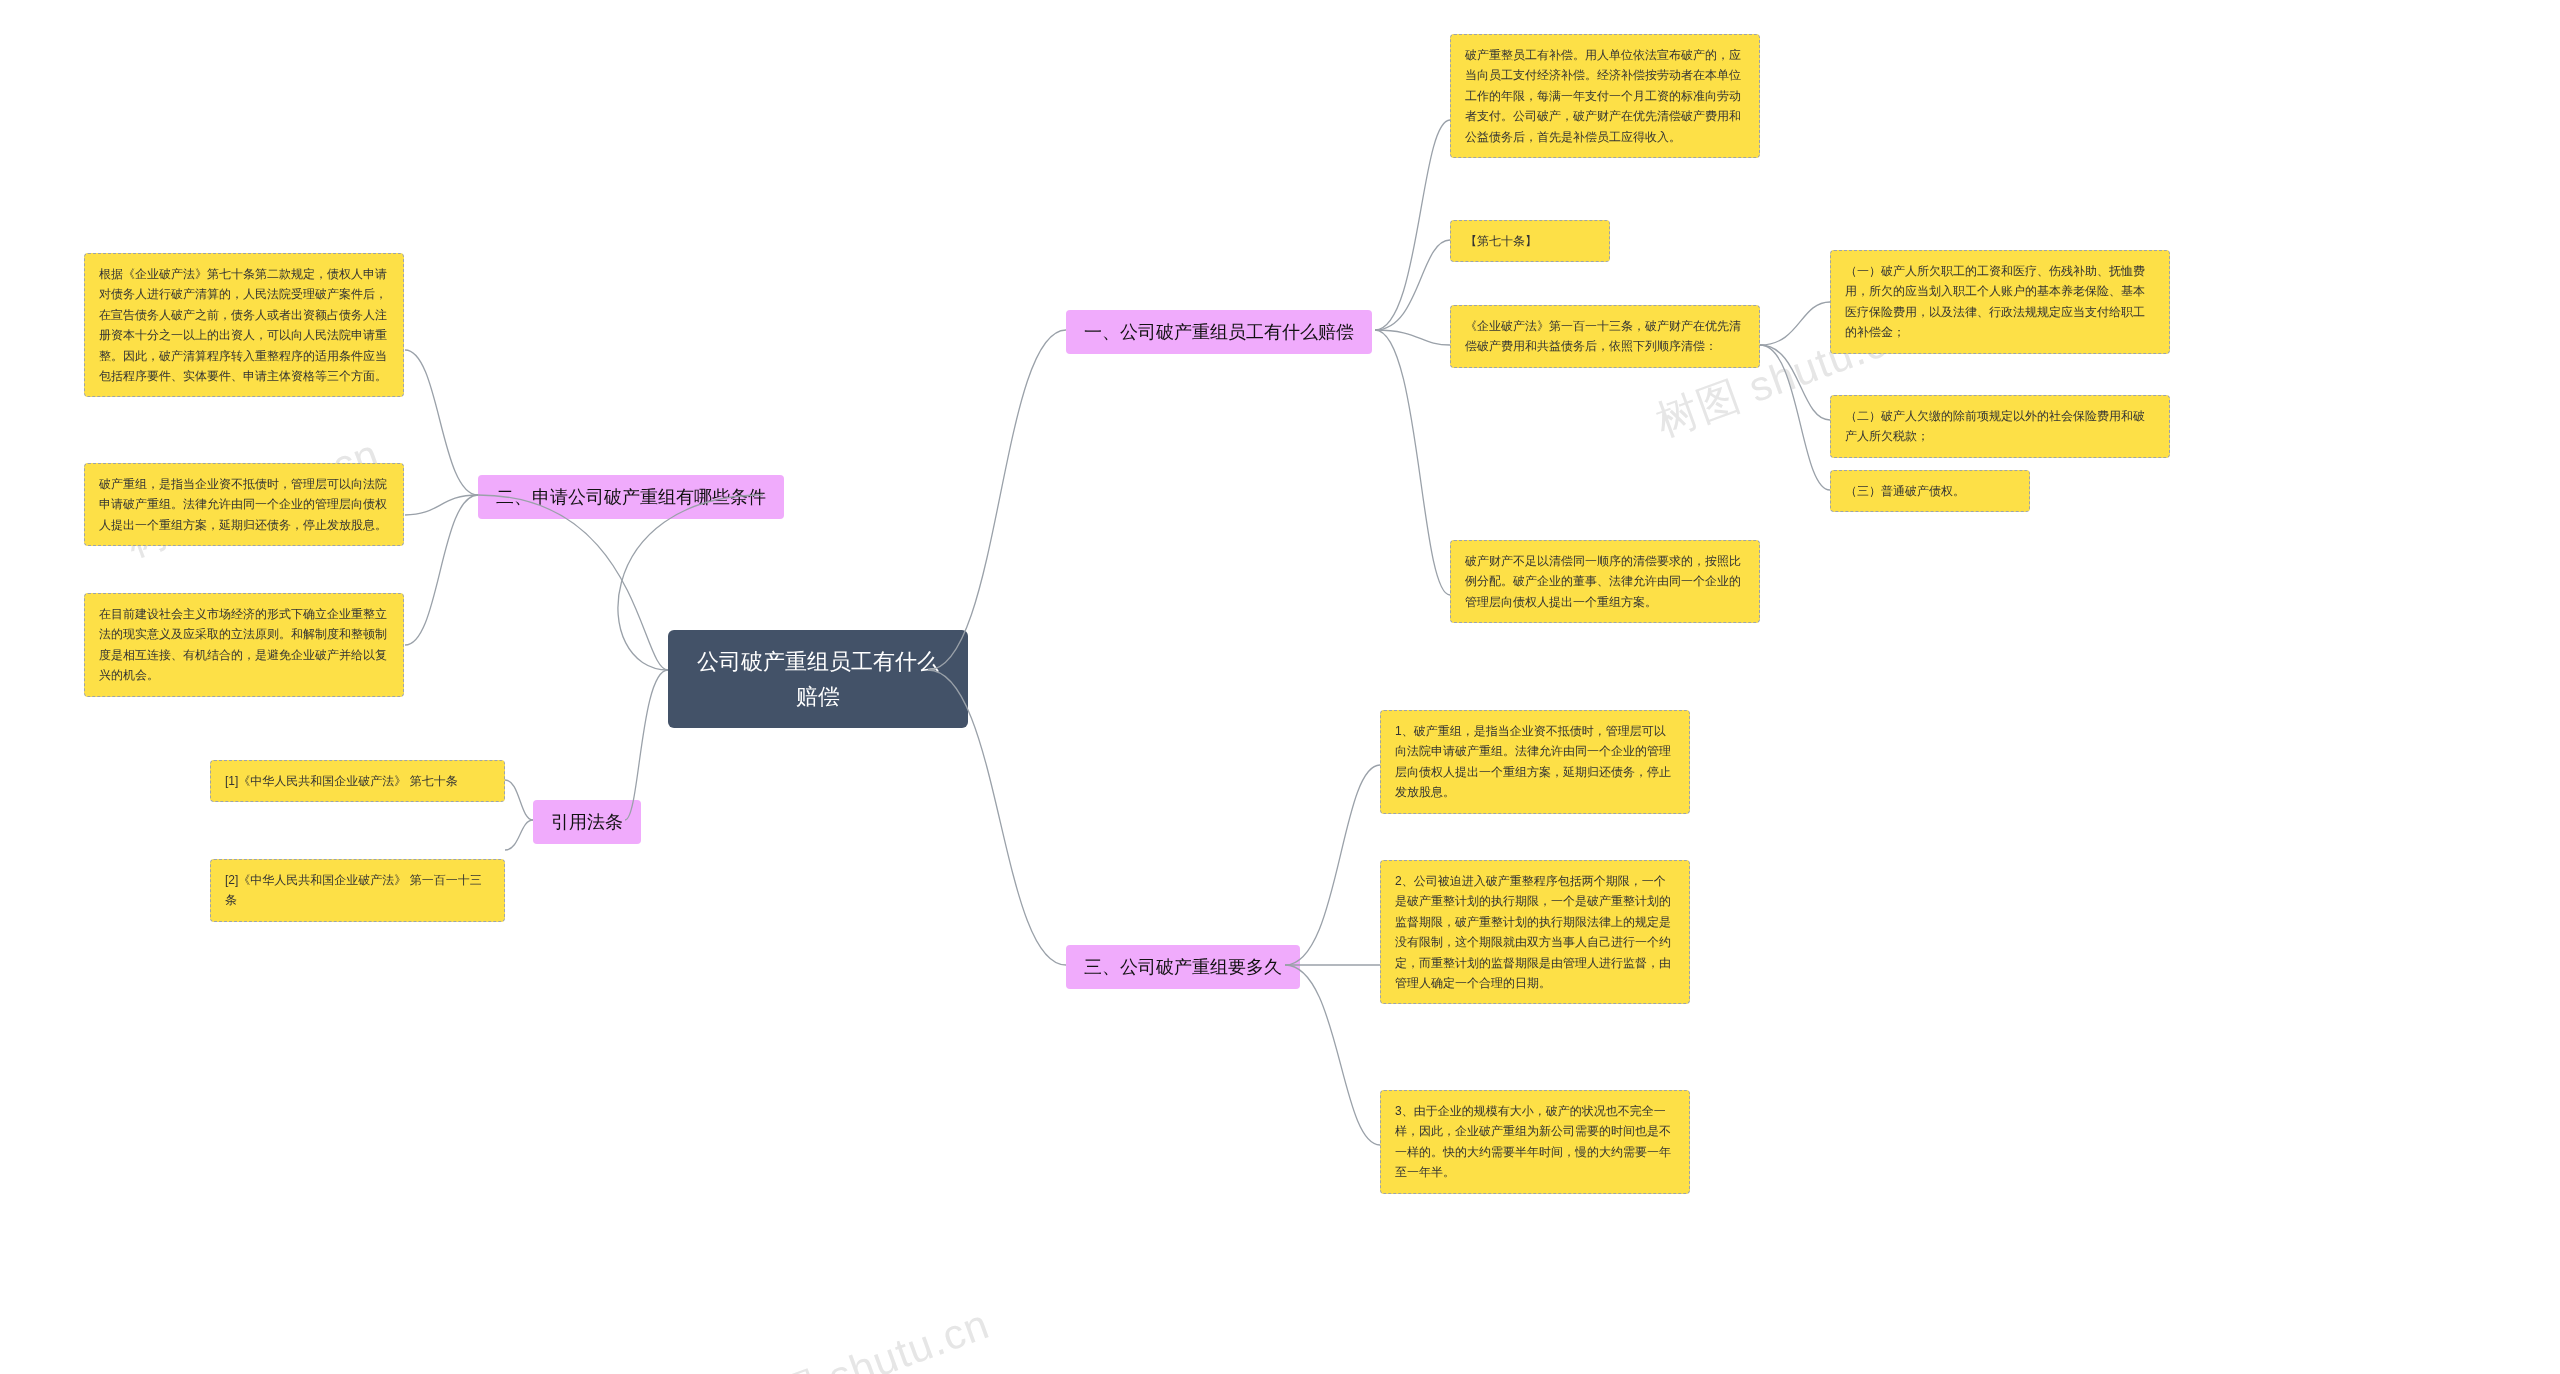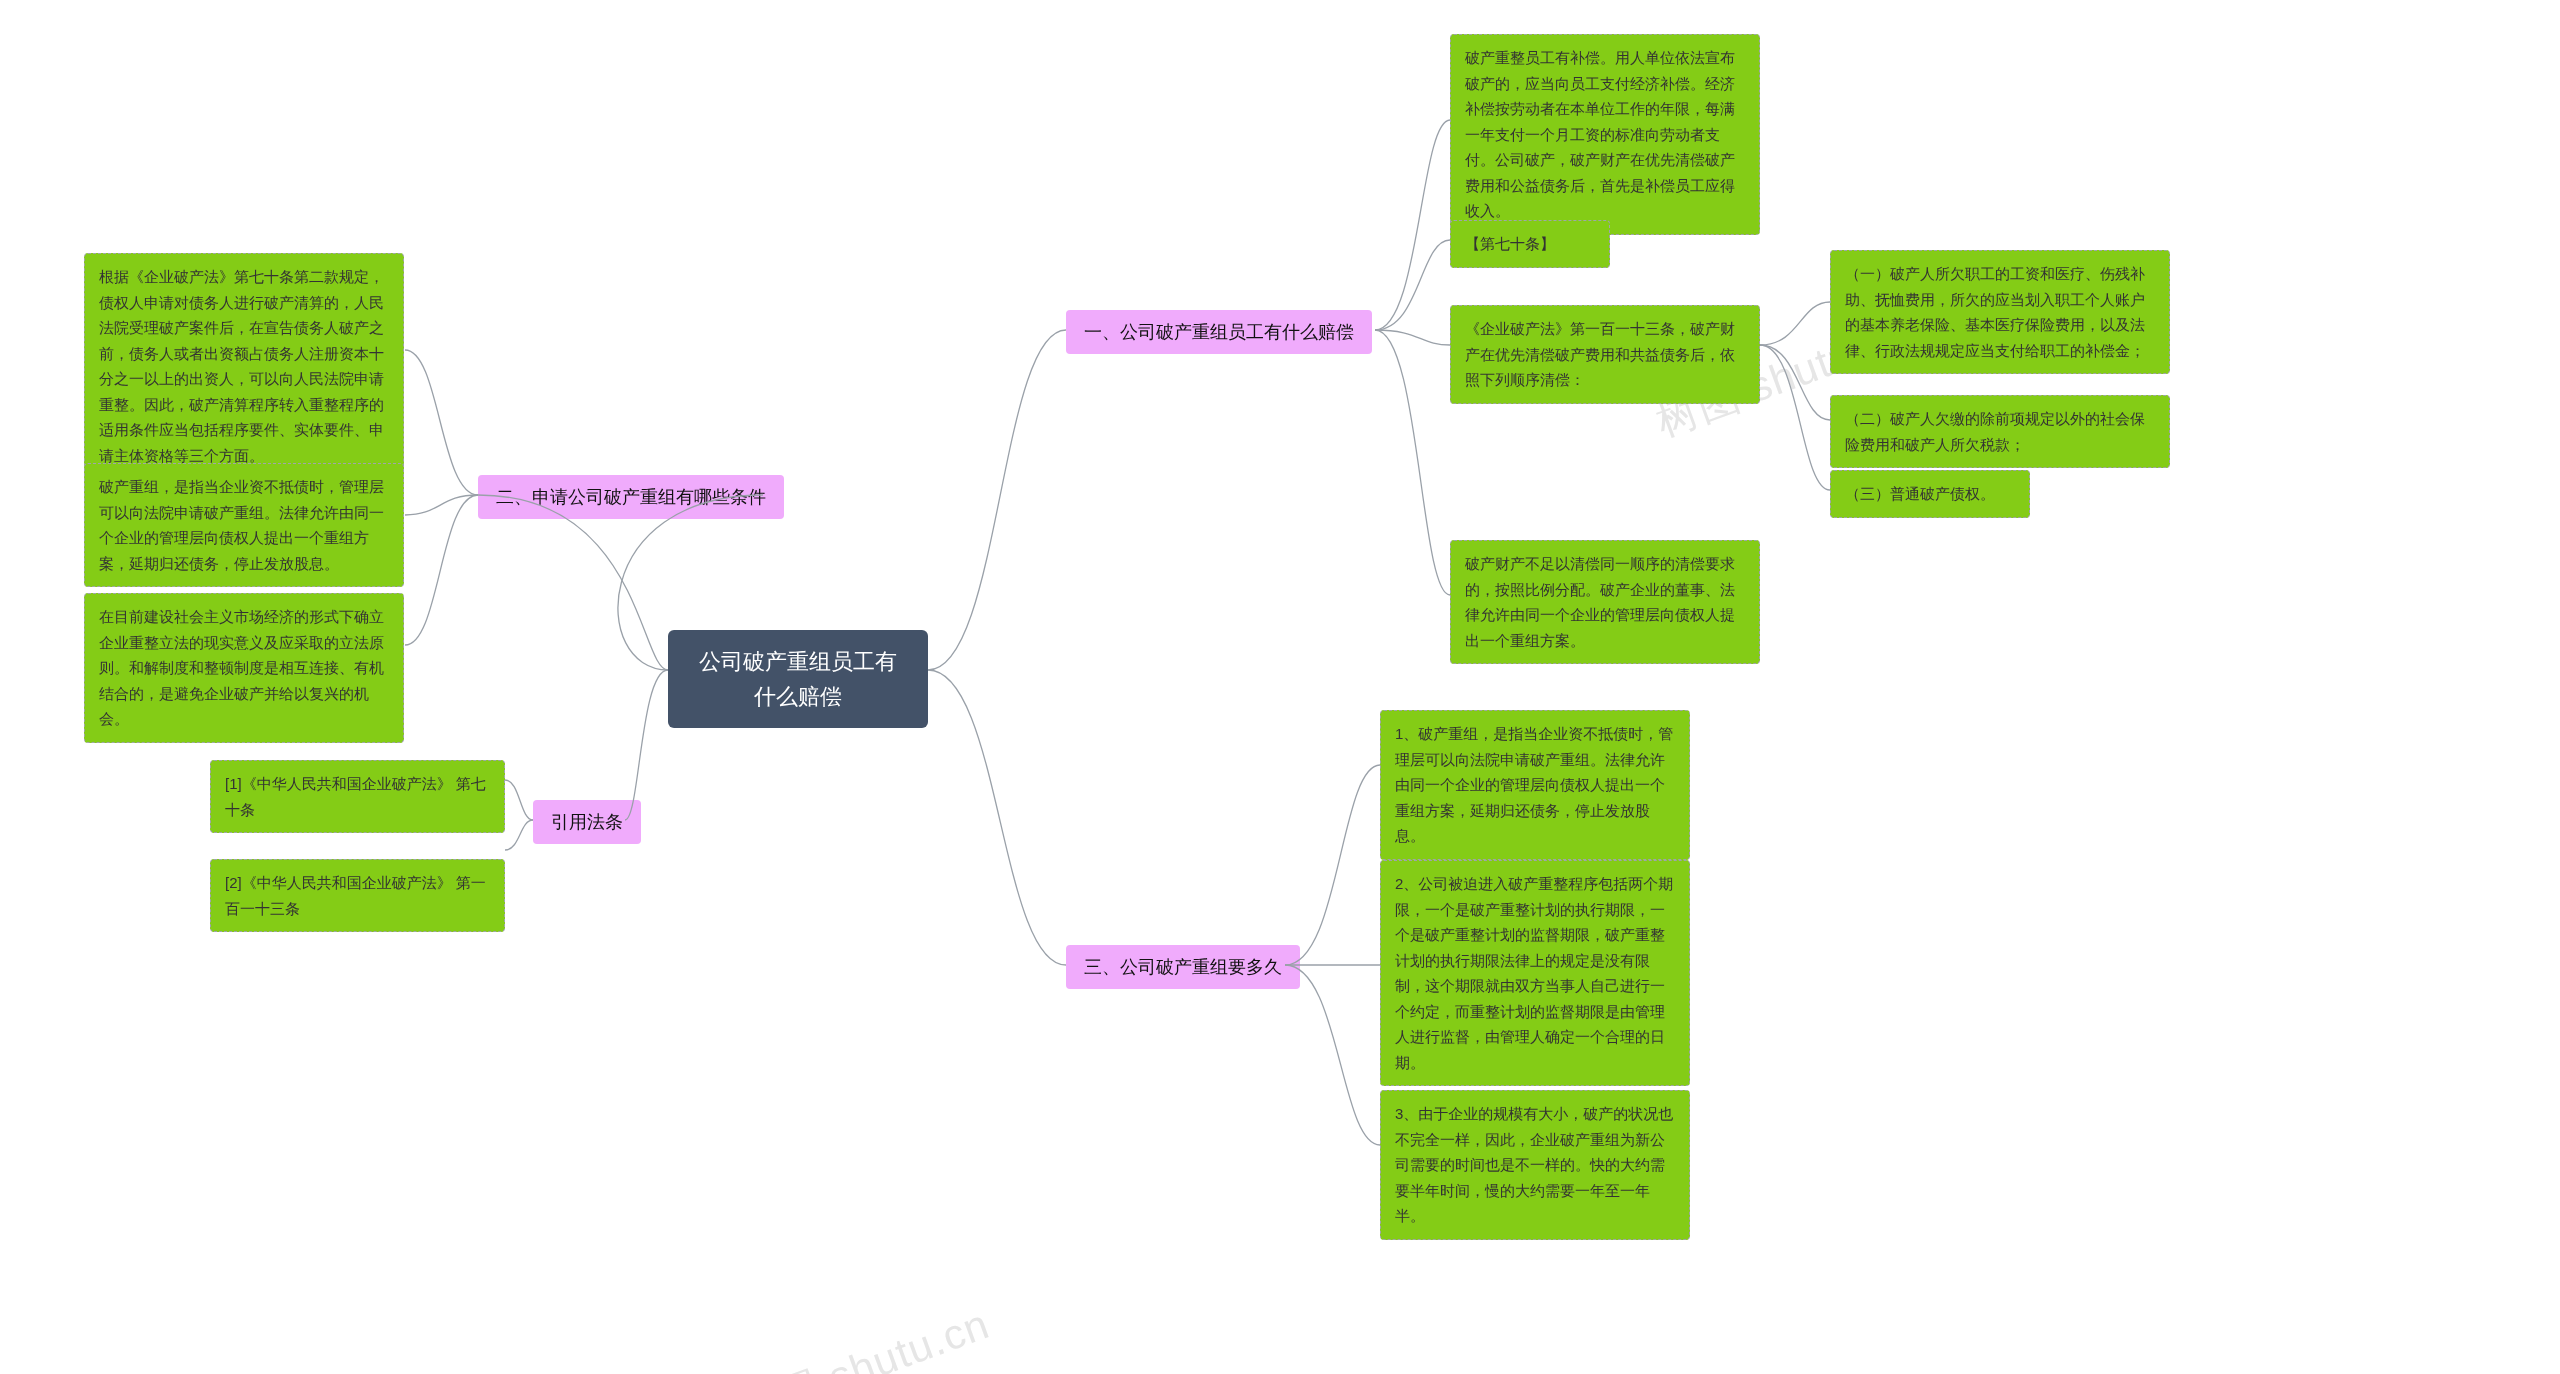--- a/index.html
+++ b/index.html
@@ -28,38 +28,38 @@
 
   .node-root {
     position: absolute;
     background: #435268;
     color: #fff;
     font-size: 22px;
     line-height: 1.6;
     padding: 14px 24px;
     border-radius: 6px;
     text-align: center;
-    width: 260px;
+    width: 300px;
   }
   .node-branch {
     position: absolute;
     background: #f0abfc;
     color: #111;
     font-size: 18px;
     padding: 10px 18px;
     border-radius: 4px;
     white-space: nowrap;
   }
   .node-leaf {
     position: absolute;
     border: 1.5px dashed #9fa4aa;
     border-radius: 4px;
-    background: #84cc16;
+    background: #fde047;
     color: #333;
-    font-size: 15px;
+    font-size: 12px;
     line-height: 1.7;
     padding: 10px 14px;
     width: 310px;
   }
   svg.connectors {
     position: absolute;
     top: 0; left: 0;
     width: 2560px;
     height: 1374px;
     pointer-events: none;

